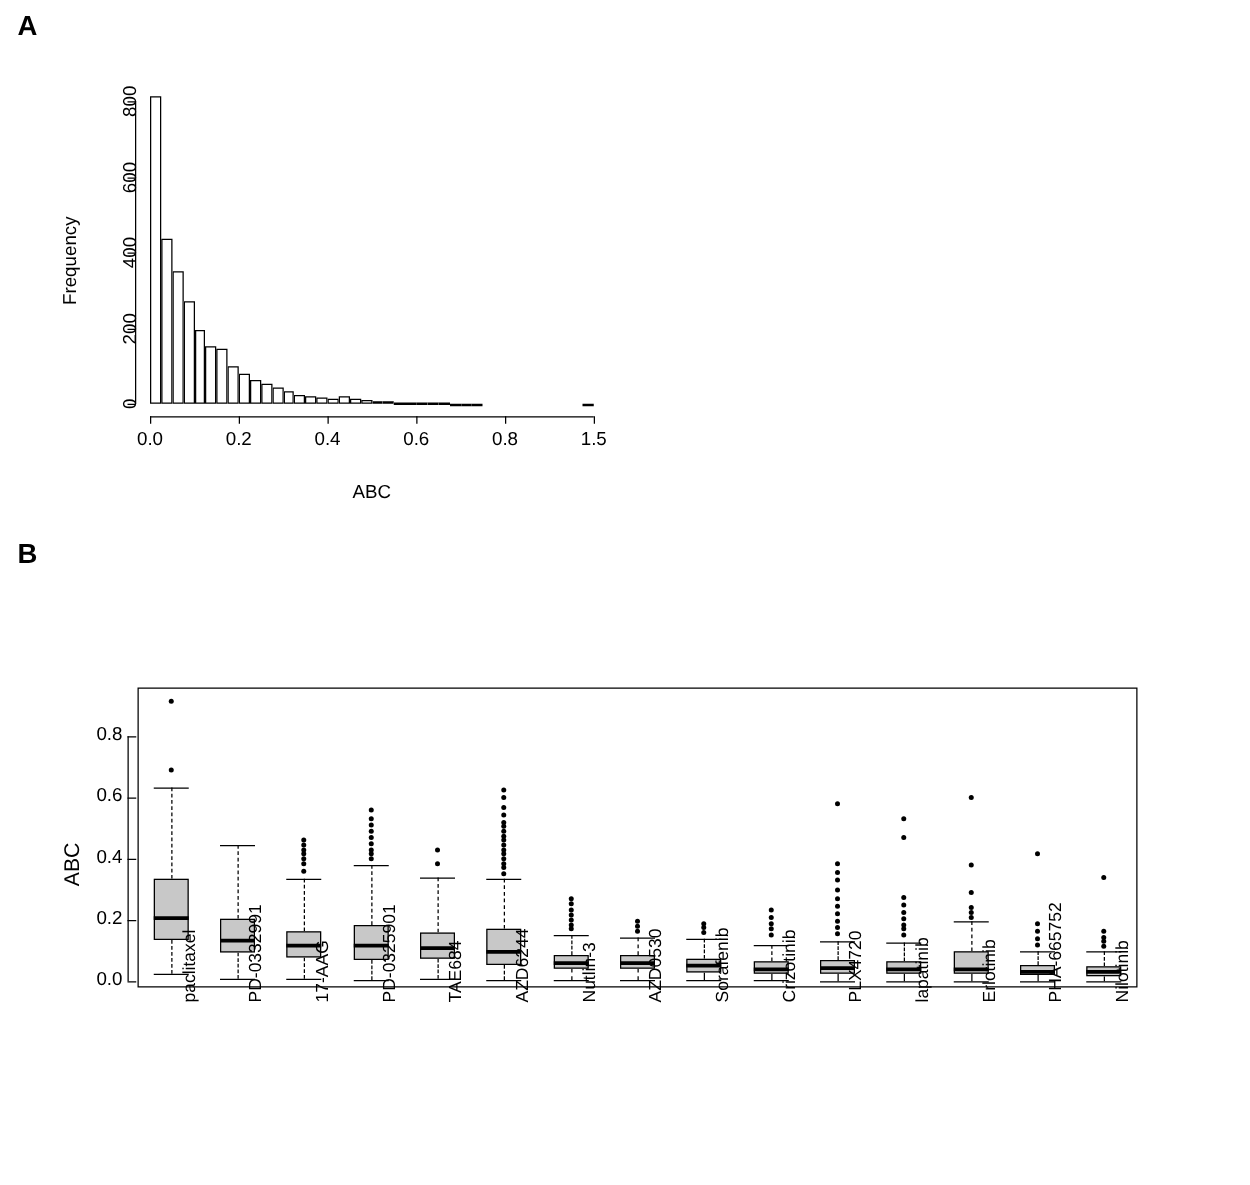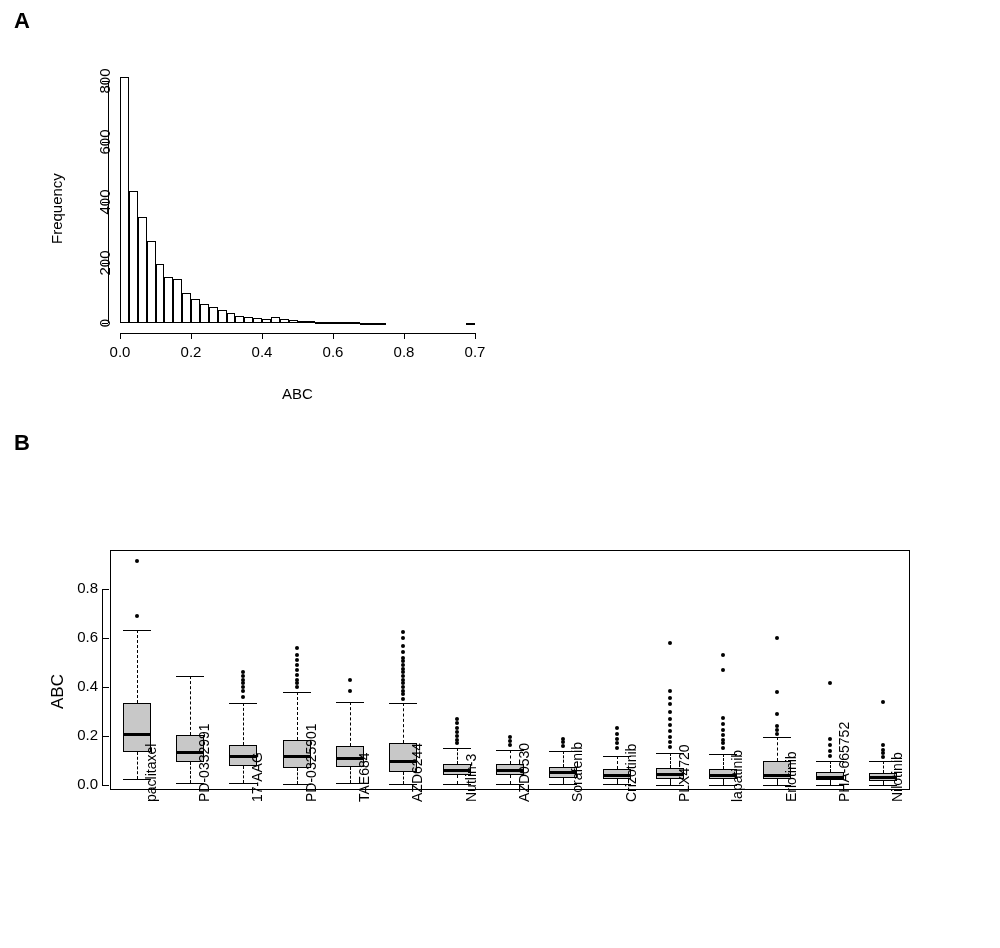--- a/index.html
+++ b/index.html
@@ -162,21 +162,21 @@
       <div class="tick-label" style="left: 106px; top: 303px; width: 28px; text-align: center;">0.0</div>
       <div class="tick" style="left: 191px; top: 293px; width: 1px; height: 6px;"></div>
       <div class="tick-label" style="left: 177px; top: 303px; width: 28px; text-align: center;">0.2</div>
       <div class="tick" style="left: 262px; top: 293px; width: 1px; height: 6px;"></div>
       <div class="tick-label" style="left: 248px; top: 303px; width: 28px; text-align: center;">0.4</div>
       <div class="tick" style="left: 333px; top: 293px; width: 1px; height: 6px;"></div>
       <div class="tick-label" style="left: 319px; top: 303px; width: 28px; text-align: center;">0.6</div>
       <div class="tick" style="left: 404px; top: 293px; width: 1px; height: 6px;"></div>
       <div class="tick-label" style="left: 390px; top: 303px; width: 28px; text-align: center;">0.8</div>
       <div class="tick" style="left: 475px; top: 293px; width: 1px; height: 6px;"></div>
-      <div class="tick-label" style="left: 461px; top: 303px; width: 28px; text-align: center;">0.7</div>
+      <div class="tick-label" style="left: 461px; top: 303px; width: 28px; text-align: center;">1.5</div>
       <div class="axis-line" style="left: 108px; top: 41.0723px; width: 1px; height: 241.928px;"></div>
       <div class="tick" style="left: 102px; top: 283px; width: 6px; height: 1px;"></div>
       <div class="tick-label vert-title" style="left: 96px; top: 301px; width: 36px; text-align: center; transform-origin: left top; transform: rotate(-90deg);">0</div>
       <div class="tick" style="left: 102px; top: 222.518px; width: 6px; height: 1px;"></div>
       <div class="tick-label vert-title" style="left: 96px; top: 240.518px; width: 36px; text-align: center; transform-origin: left top; transform: rotate(-90deg);">200</div>
       <div class="tick" style="left: 102px; top: 162.036px; width: 6px; height: 1px;"></div>
       <div class="tick-label vert-title" style="left: 96px; top: 180.036px; width: 36px; text-align: center; transform-origin: left top; transform: rotate(-90deg);">400</div>
       <div class="tick" style="left: 102px; top: 101.554px; width: 6px; height: 1px;"></div>
       <div class="tick-label vert-title" style="left: 96px; top: 119.554px; width: 36px; text-align: center; transform-origin: left top; transform: rotate(-90deg);">600</div>
       <div class="tick" style="left: 102px; top: 41.0723px; width: 6px; height: 1px;"></div>

